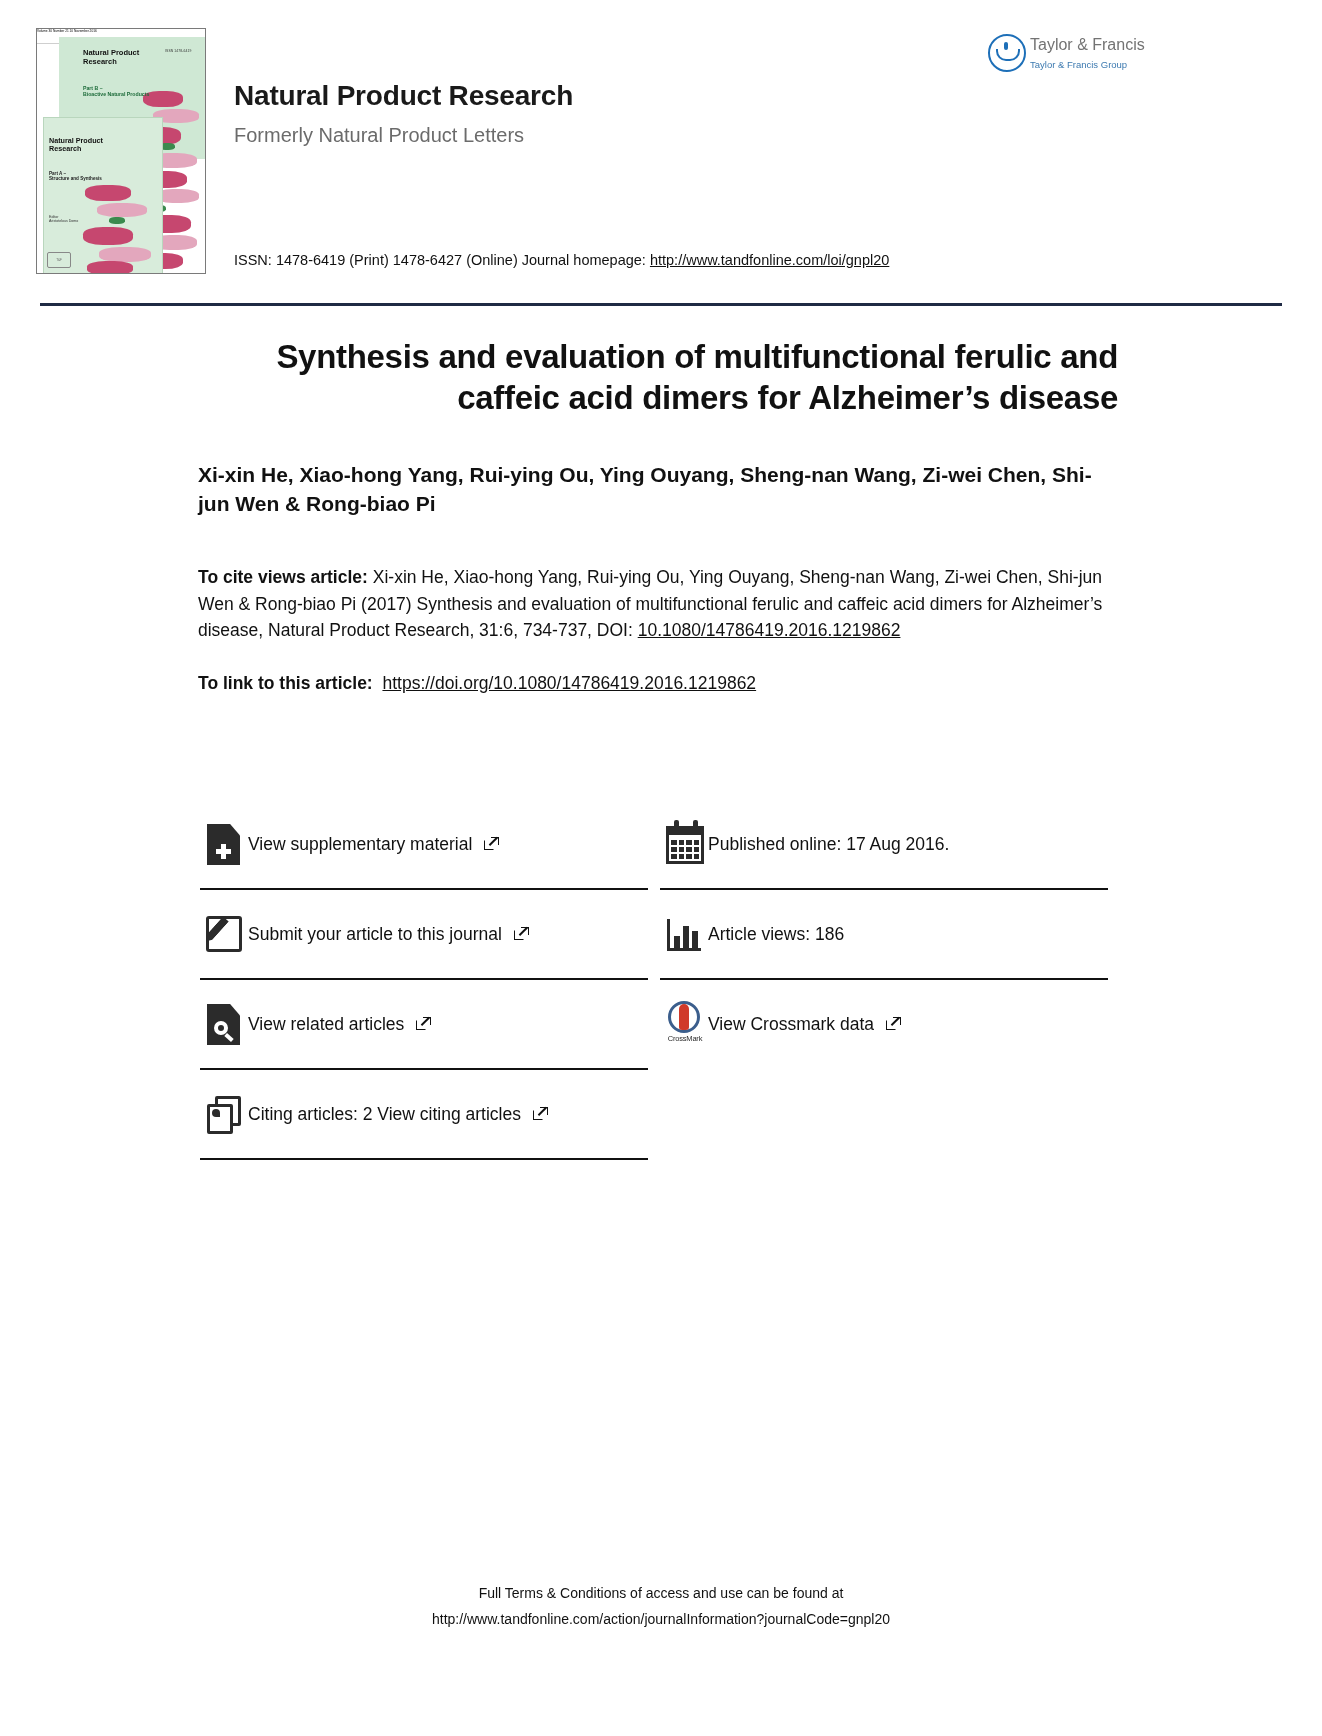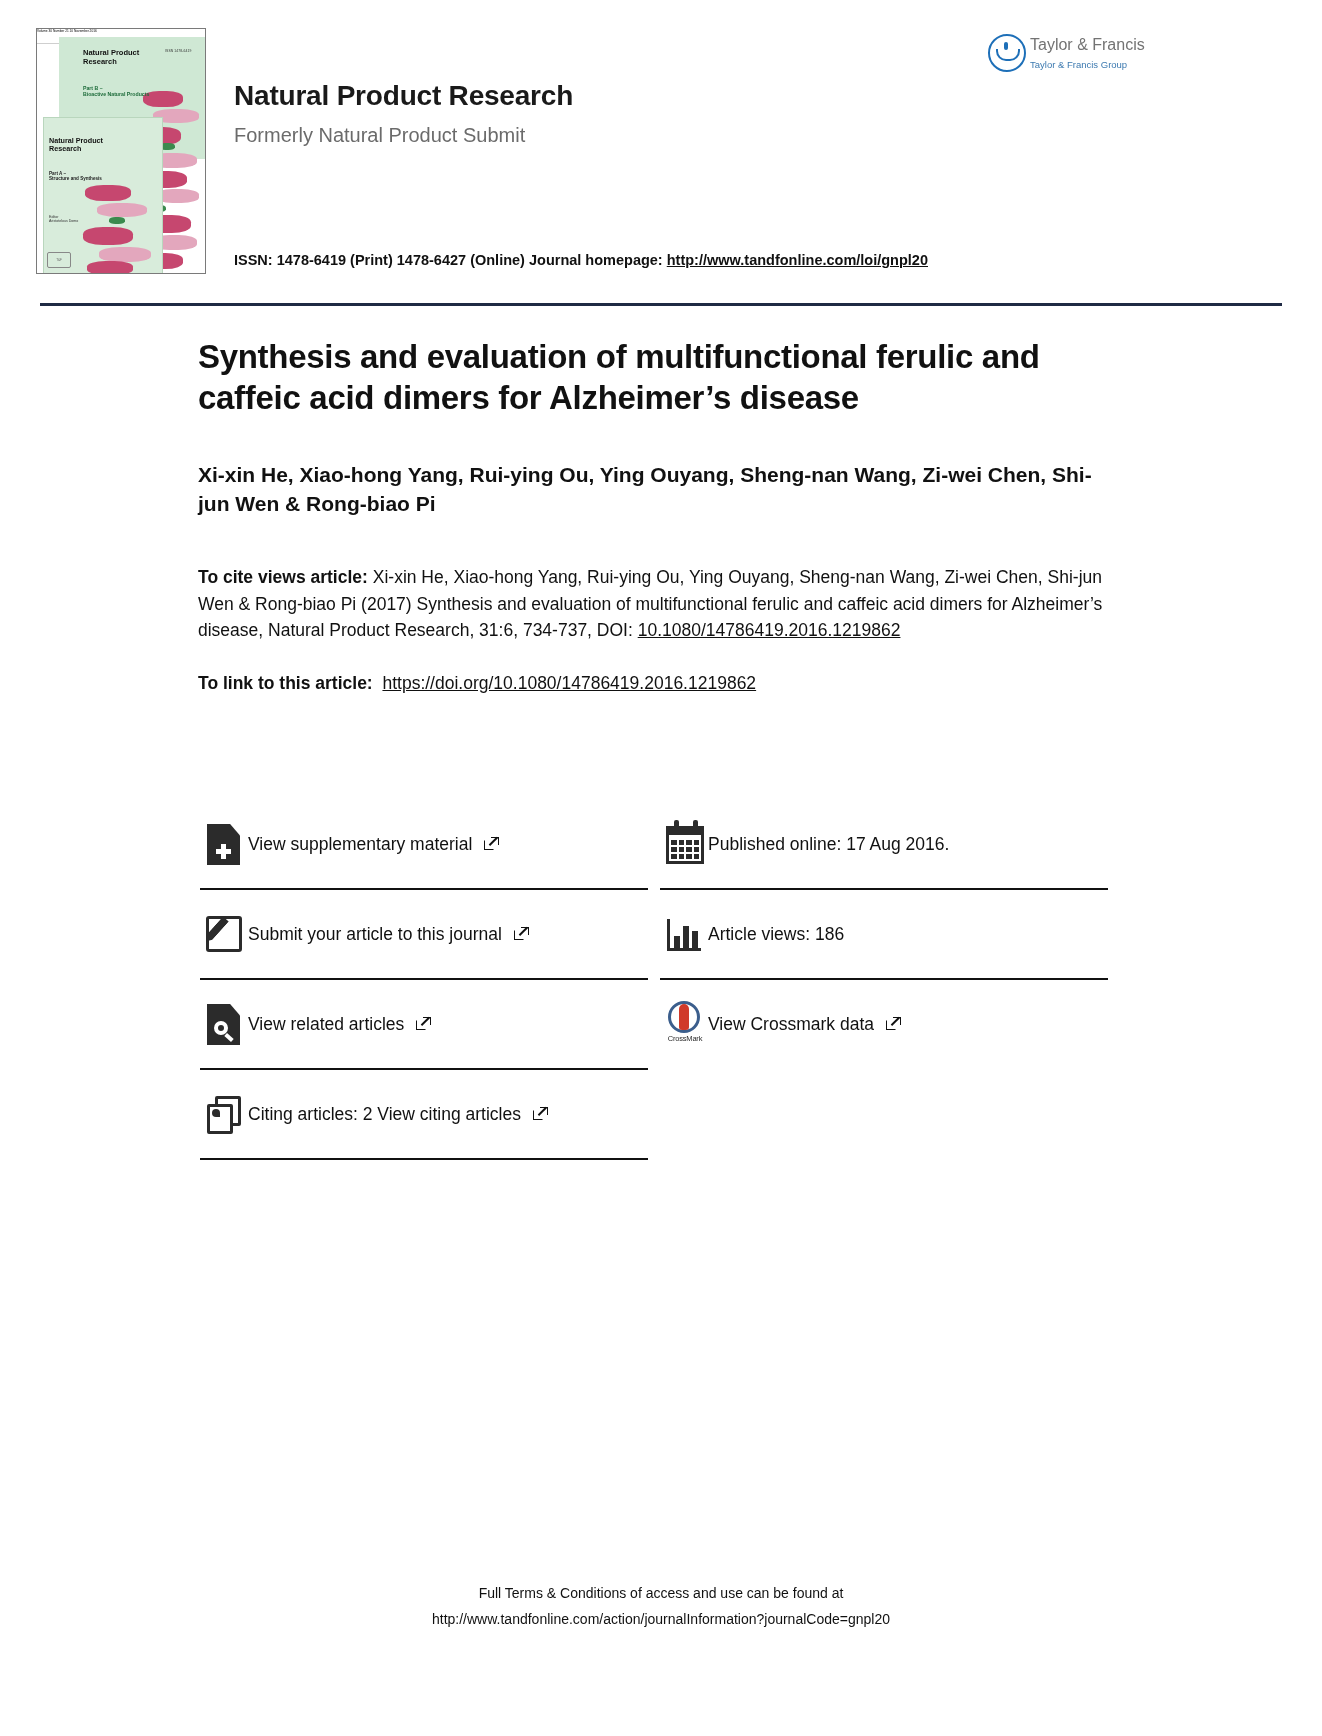--- a/index.html
+++ b/index.html
@@ -163,21 +163,21 @@
     top: 96px;
     font-size: 20px;
     color: #6b6b6b;
     font-weight: normal;
   }
   .issn-line {
     position: absolute;
     left: 198px;
     top: 224px;
     font-size: 14.5px;
-    font-weight: bold;
+    font-weight: normal;
     color: #111;
     white-space: nowrap;
   }
   .issn-line a {
     color: #111;
     text-decoration: underline;
   }
 
   .tf-logo {
     position: absolute;
@@ -244,20 +244,21 @@
     top: 336px;
     width: 920px;
   }
   .art-title {
     font-size: 33px;
     font-weight: bold;
     line-height: 41px;
     color: #111;
     letter-spacing: -0.3px;
     margin: 0;
+    text-align: right;
   }
   .art-authors {
     margin-top: 42px;
     font-size: 21px;
     font-weight: bold;
     line-height: 29px;
     color: #111;
   }
   .art-cite {
     margin-top: 46px;
@@ -593,21 +594,21 @@
         </div>
         <div class="cov-editor">
           <div>Editor</div>
           <div>Aristotelous Domo</div>
         </div>
         <div class="cov-footer-logo">T&amp;F</div>
       </div>
     </div>
 
     <div class="journal-title">Natural Product Research</div>
-    <div class="journal-subtitle">Formerly Natural Product Submit</div>
+    <div class="journal-subtitle">Formerly Natural Product Letters</div>
 
     <div class="issn-line">
       <span>ISSN: 1478-6419 (Print) 1478-6427 (Online) Journal homepage: </span><a href="#">http://www.tandfonline.com/loi/gnpl20</a>
     </div>
 
     <div class="tf-logo">
       <div class="tf-mark"></div>
       <div class="tf-name">Taylor &amp; Francis</div>
       <div class="tf-group">Taylor &amp; Francis Group</div>
     </div>

